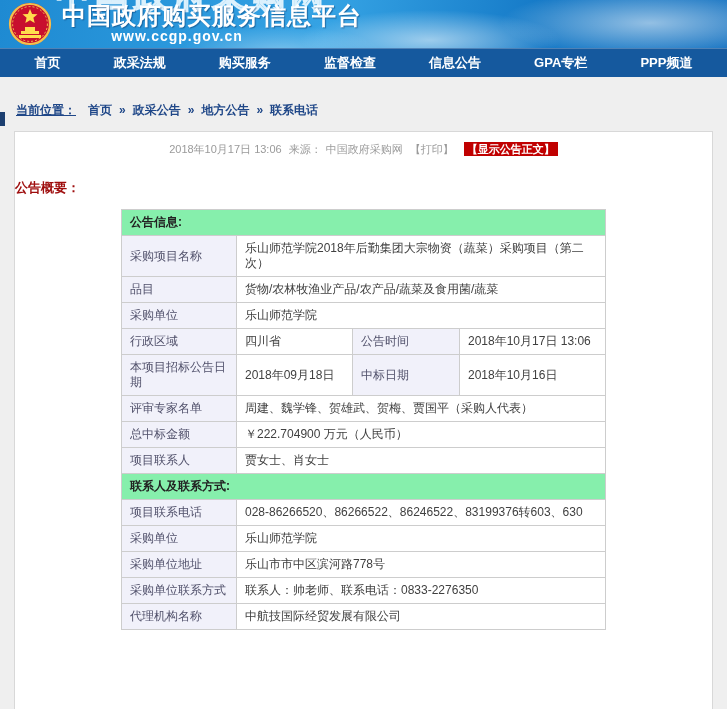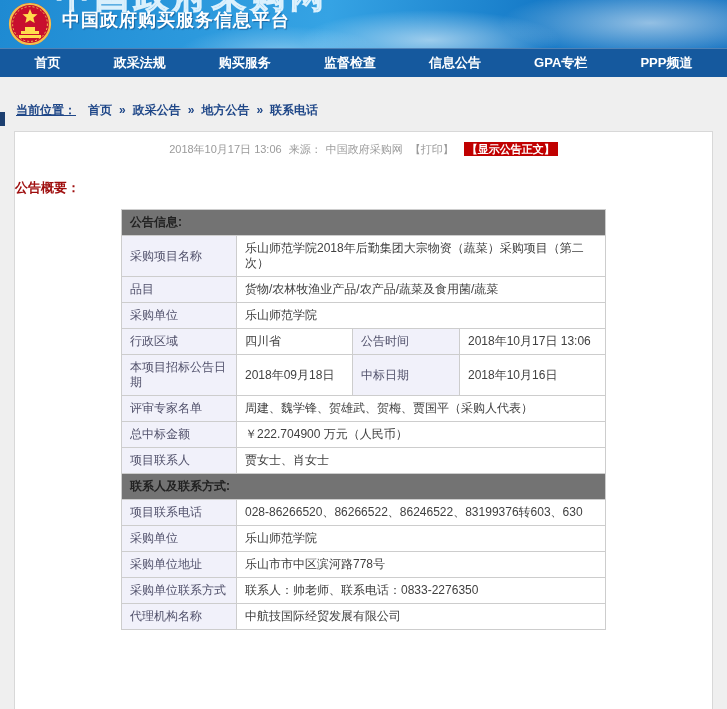--- a/index.html
+++ b/index.html
@@ -18,21 +18,21 @@
     background:linear-gradient(100deg,#1E8AD2 0%,#35A3E4 45%,#1478C6 75%,#0F6FC0 100%);}
   .cloud{position:absolute;border-radius:50%;
     background:radial-gradient(closest-side,rgba(255,255,255,.55),rgba(255,255,255,0));}
   .cloud.c1{left:300px;top:10px;width:260px;height:60px;}
   .cloud.c2{left:500px;top:-12px;width:300px;height:70px;}
   .cloud.c3{left:180px;top:26px;width:200px;height:50px;opacity:.6;}
   .emblem{position:absolute;left:8px;top:1px;width:44px;height:46px;}
   .watermark{position:absolute;left:56px;top:-27px;white-space:nowrap;
     font-size:34px;font-weight:bold;letter-spacing:5px;
     color:rgba(255,255,255,.18);-webkit-text-stroke:1.2px rgba(235,248,255,.9);}
-  .site-name{position:absolute;left:62px;top:8px;font-size:18px;font-weight:bold;
+  .site-name{position:absolute;left:62px;top:0;font-size:24px;font-weight:bold;
     color:#fff;letter-spacing:1px;text-shadow:1px 1px 1px rgba(0,40,90,.45);white-space:nowrap;}
   .site-url{position:absolute;left:62px;top:28px;width:230px;text-align:center;
     font-size:14px;font-weight:bold;color:#fff;letter-spacing:1px;}
   
   .main-nav{height:29px;background:var(--nav-bg);display:flex;
     justify-content:space-around;align-items:center;padding:0 8px;
     border-top:1px solid rgba(255,255,255,.25);}
   .nav-item{color:#fff;font-size:13px;font-weight:bold;text-decoration:none;cursor:pointer;}
   
   .edge-deco{position:absolute;left:0;top:112px;width:5px;height:14px;background:#1C3F70;}
@@ -50,39 +50,40 @@
   .meta a.badge{background:var(--accent-red);color:#fff;font-weight:bold;
     padding:1px 3px;margin-left:5px;}
   .summary-heading{margin-top:22px;text-align:left;font-size:13px;font-weight:bold;
     color:var(--summary-heading);}
   
   table.summary{margin:12px auto 0;border-collapse:collapse;width:484px;table-layout:fixed;}
   table.summary td{border:1px solid var(--border);padding:5px 8px;font-size:12px;
     line-height:15px;vertical-align:middle;word-break:break-all;}
   td.lbl{background:var(--label-cell-bg);color:#51516B;font-weight:normal;}
   td.val{color:#404040;font-weight:normal;text-align:left;}
-  td.sec{color:#222;font-weight:bold;text-align:left;background:#737373;}
+  td.sec{color:#222;font-weight:bold;text-align:left;background:#86efac;}
 </style>
 </head>
 <body>
 
 <div class="banner">
   <div class="cloud c1"></div>
   <div class="cloud c2"></div>
   <div class="cloud c3"></div>
   <div class="watermark">中国政府采购网</div>
   <svg class="emblem" viewBox="0 0 44 46">
     <circle cx="22" cy="23" r="21" fill="#C8102E"></circle>
     <circle cx="22" cy="23" r="20" fill="none" stroke="#F2C14E" stroke-width="2.2"></circle>
     <circle cx="22" cy="23" r="17.4" fill="none" stroke="#F2C14E" stroke-width="1" stroke-dasharray="2 2"></circle>
     <polygon fill="#FFDE4D" points="22,8 24.1,12.9 29.5,13.3 25.4,16.8 26.7,22 22,19.2 17.3,22 18.6,16.8 14.5,13.3 19.9,12.9"></polygon>
     <path fill="#FFDE4D" d="M13,33 h18 v-3 h-4 v-4 h-10 v4 h-4 z"></path>
     <rect x="11" y="34" width="22" height="3" fill="#FFDE4D"></rect>
   </svg>
   <div class="site-name">中国政府购买服务信息平台</div>
+  <div class="site-url">www.ccgp.gov.cn</div>
 </div>
 
 <nav class="main-nav">
     <a class="nav-item">首页</a>
     <a class="nav-item">政采法规</a>
     <a class="nav-item">购买服务</a>
     <a class="nav-item">监督检查</a>
     <a class="nav-item">信息公告</a>
     <a class="nav-item">GPA专栏</a>
     <a class="nav-item">PPP频道</a>

